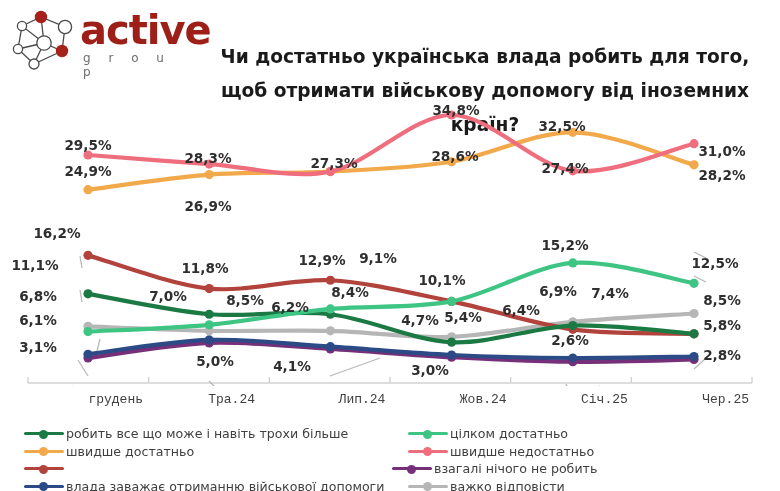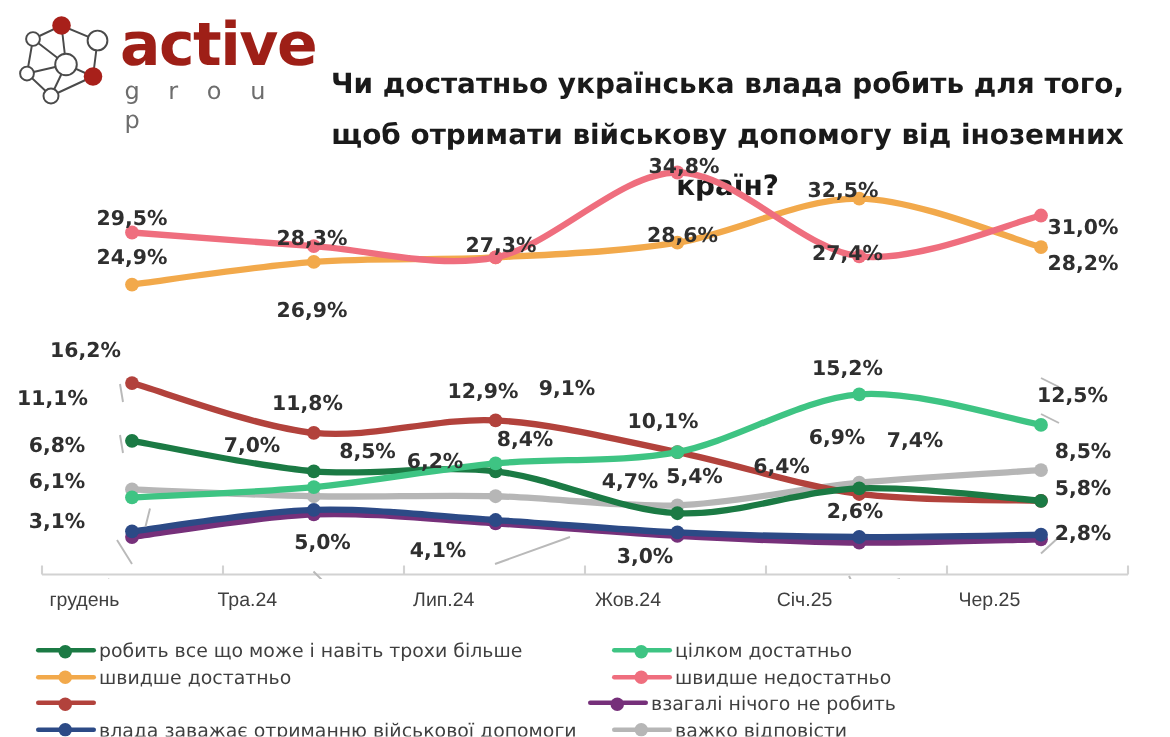--- a/index.html
+++ b/index.html
@@ -19,21 +19,21 @@
   }
   #logo-mark{position:absolute;left:2px;top:4px;width:70px;height:66px;}
   #logo-word{
     position:absolute;left:72px;top:6px;
     font-size:40px;font-weight:bold;color:#9e1f17;
     letter-spacing:-1px;line-height:40px;
     font-family:"DejaVu Sans",sans-serif;
   }
   #logo-sub{
     position:absolute;left:75px;top:47px;
-    font-size:16px;color:#6d6d6d;letter-spacing:7px;
+    font-size:12px;color:#6d6d6d;letter-spacing:7px;
     font-family:"DejaVu Sans",sans-serif;
   }
   #title{
     position:absolute;left:196px;top:4px;width:578px;
     text-align:center;
     font-size:18.6px;font-weight:bold;color:#1a1a1a;
     line-height:34px;
     font-family:"DejaVu Sans",sans-serif;
     margin-top:36px;
   }
@@ -41,22 +41,22 @@
   #plot{
     position:absolute;left:0;top:86px;width:780px;height:300px;
   }
   #plot svg{display:block;}
   
   #xaxis{
     position:absolute;left:0;top:386px;width:780px;height:32px;
   }
   .xtick{
     position:absolute;top:6px;
-    font-size:13px;color:#3f3f3f;text-align:left;
-    font-family:Liberation Sans, sans-serif;
+    font-size:13px;color:#3f3f3f;text-align:right;
+    font-family:Liberation Mono, monospace;
     width:110px;
   }
   
   #legend{
     position:absolute;left:0;top:420px;width:780px;height:71px;
   }
   .leg{
     position:absolute;height:17px;display:flex;align-items:center;
   }
   .leg-mark{width:40px;height:11px;position:relative;flex:0 0 auto;}

